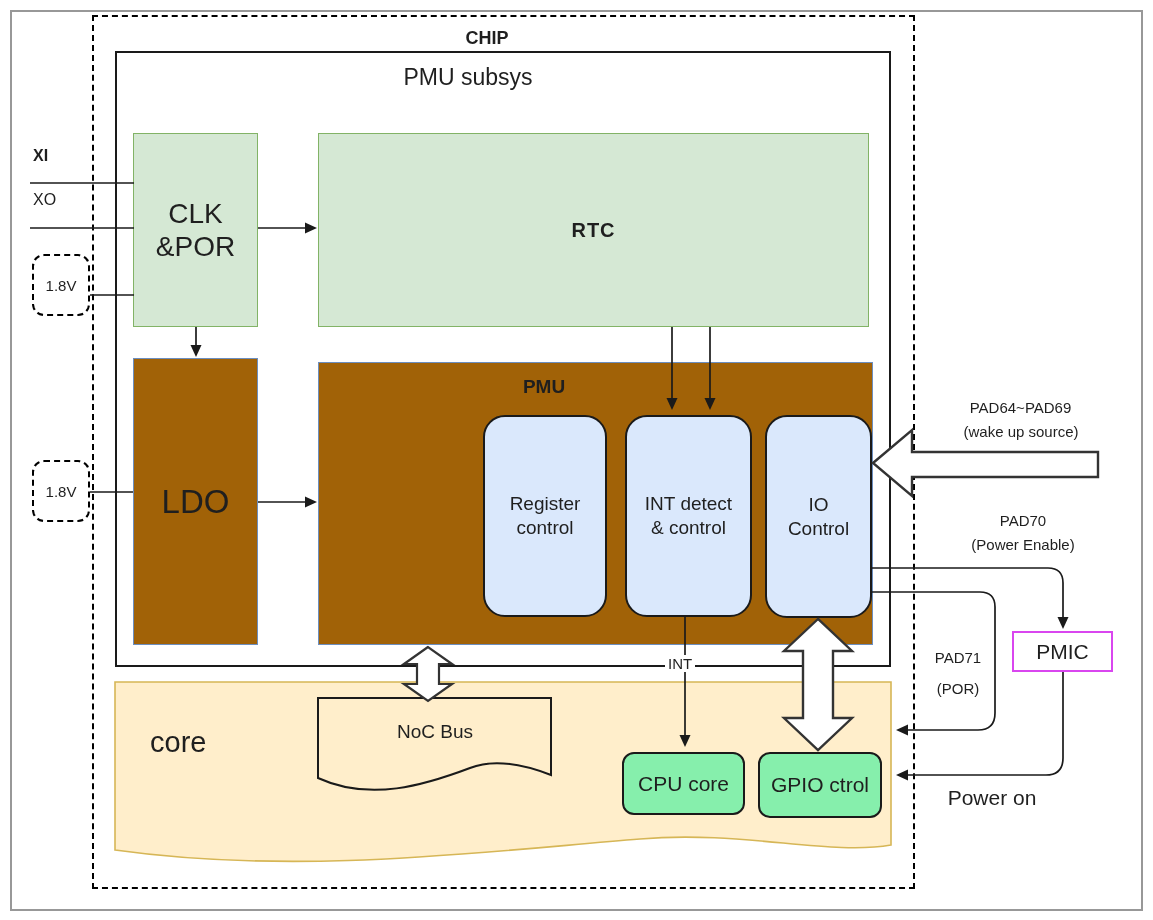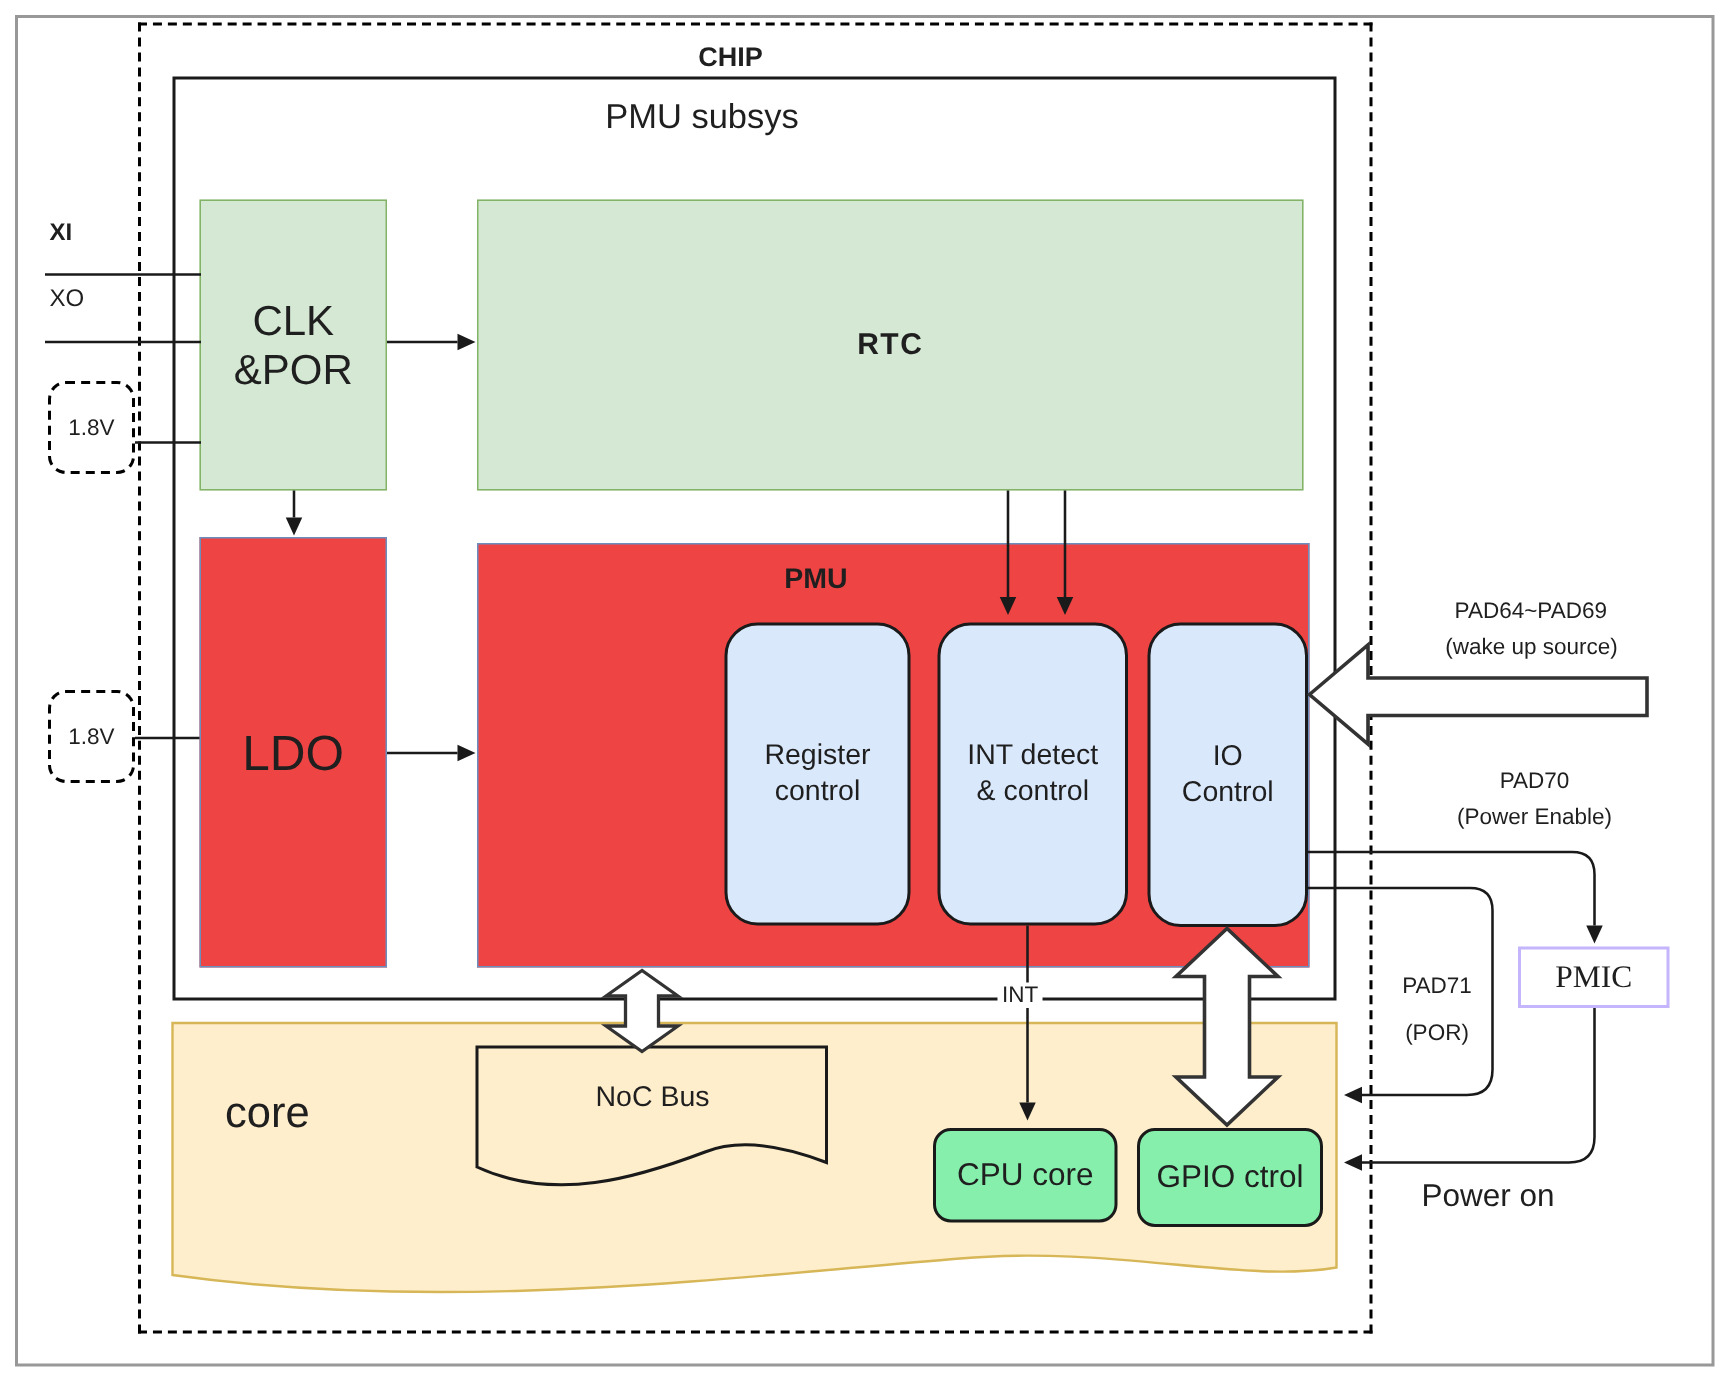--- a/index.html
+++ b/index.html
@@ -6,35 +6,35 @@
   #stage{
     position:relative;width:1153px;height:920px;background:#ffffff;
     font-family:"Liberation Sans",sans-serif;color:#1f1f1f;overflow:hidden;
   }
   .abs{position:absolute;box-sizing:border-box;}
   .frame{left:10px;top:10px;width:1133px;height:901px;border:2px solid #989898;}
   .chip-dashed{left:92px;top:15px;width:823px;height:874px;border:2px dashed #000;z-index:2;}
   .pmu-subsys-box{left:115px;top:51px;width:776px;height:616px;border:2px solid #1a1a1a;z-index:2;}
   .box{display:flex;align-items:center;justify-content:center;text-align:center;z-index:2;}
   .green{background:#d5e8d4;border:1.6px solid #82b366;}
-  .blue{background:#ef4444;border:1.6px solid #6c8ebf;}
+  .blue{background:#a16207;border:1.6px solid #6c8ebf;}
   .yellow{background:#86efac;border:2px solid #1a1a1a;}
   .rounded{border:2px solid #1a1a1a;border-radius:22px;background:#dae8fc;}
   .clkpor{left:133px;top:133px;width:125px;height:194px;font-size:28px;line-height:1.18;}
   .rtc{left:318px;top:133px;width:551px;height:194px;font-size:20px;font-weight:bold;letter-spacing:1px;}
   .ldo{left:133px;top:358px;width:125px;height:287px;font-size:33px;}
   .pmu-container{left:318px;top:362px;width:555px;height:283px;z-index:2;}
   .inner{font-size:19px;line-height:1.25;}
   .apb3{left:340px;top:415px;width:123px;height:202px;}
   .register{left:483px;top:415px;width:124px;height:202px;}
   .intdetect{left:625px;top:415px;width:127px;height:202px;}
   .iocontrol{left:765px;top:415px;width:107px;height:203px;}
   .cpu{left:622px;top:752px;width:123px;height:63px;border-radius:12px;font-size:21px;}
   .gpio{left:758px;top:752px;width:124px;height:66px;border-radius:12px;font-size:21px;}
-  .pmic{left:1012px;top:631px;width:101px;height:41px;background:#fff;border:2px solid #c4b5fd;font-size:21px;z-index:2;font-family:Liberation Serif, serif;}
+  .pmic{left:1012px;top:631px;width:101px;height:41px;background:#fff;border:2px solid #d946ef;font-size:21px;z-index:2;}
   .v18{width:58px;height:62px;border:2px dashed #000;border-radius:12px;font-size:15px;background:#fff;}
   .v18a{left:32px;top:254px;}
   .v18b{left:32px;top:460px;}
   .lbl{z-index:4;white-space:nowrap;}
   .chip-lbl{left:417px;top:28px;width:140px;font-size:18px;font-weight:bold;text-align:center;}
   .pmusub-lbl{left:368px;top:64px;width:200px;font-size:23px;text-align:center;}
   .pmu-lbl{left:489px;top:376px;width:110px;font-size:19px;font-weight:bold;text-align:center;}
   .xi-lbl{left:33px;top:147px;font-size:16px;font-weight:bold;}
   .xo-lbl{left:33px;top:191px;font-size:16px;}
   .core-lbl{left:150px;top:726px;font-size:29px;}

